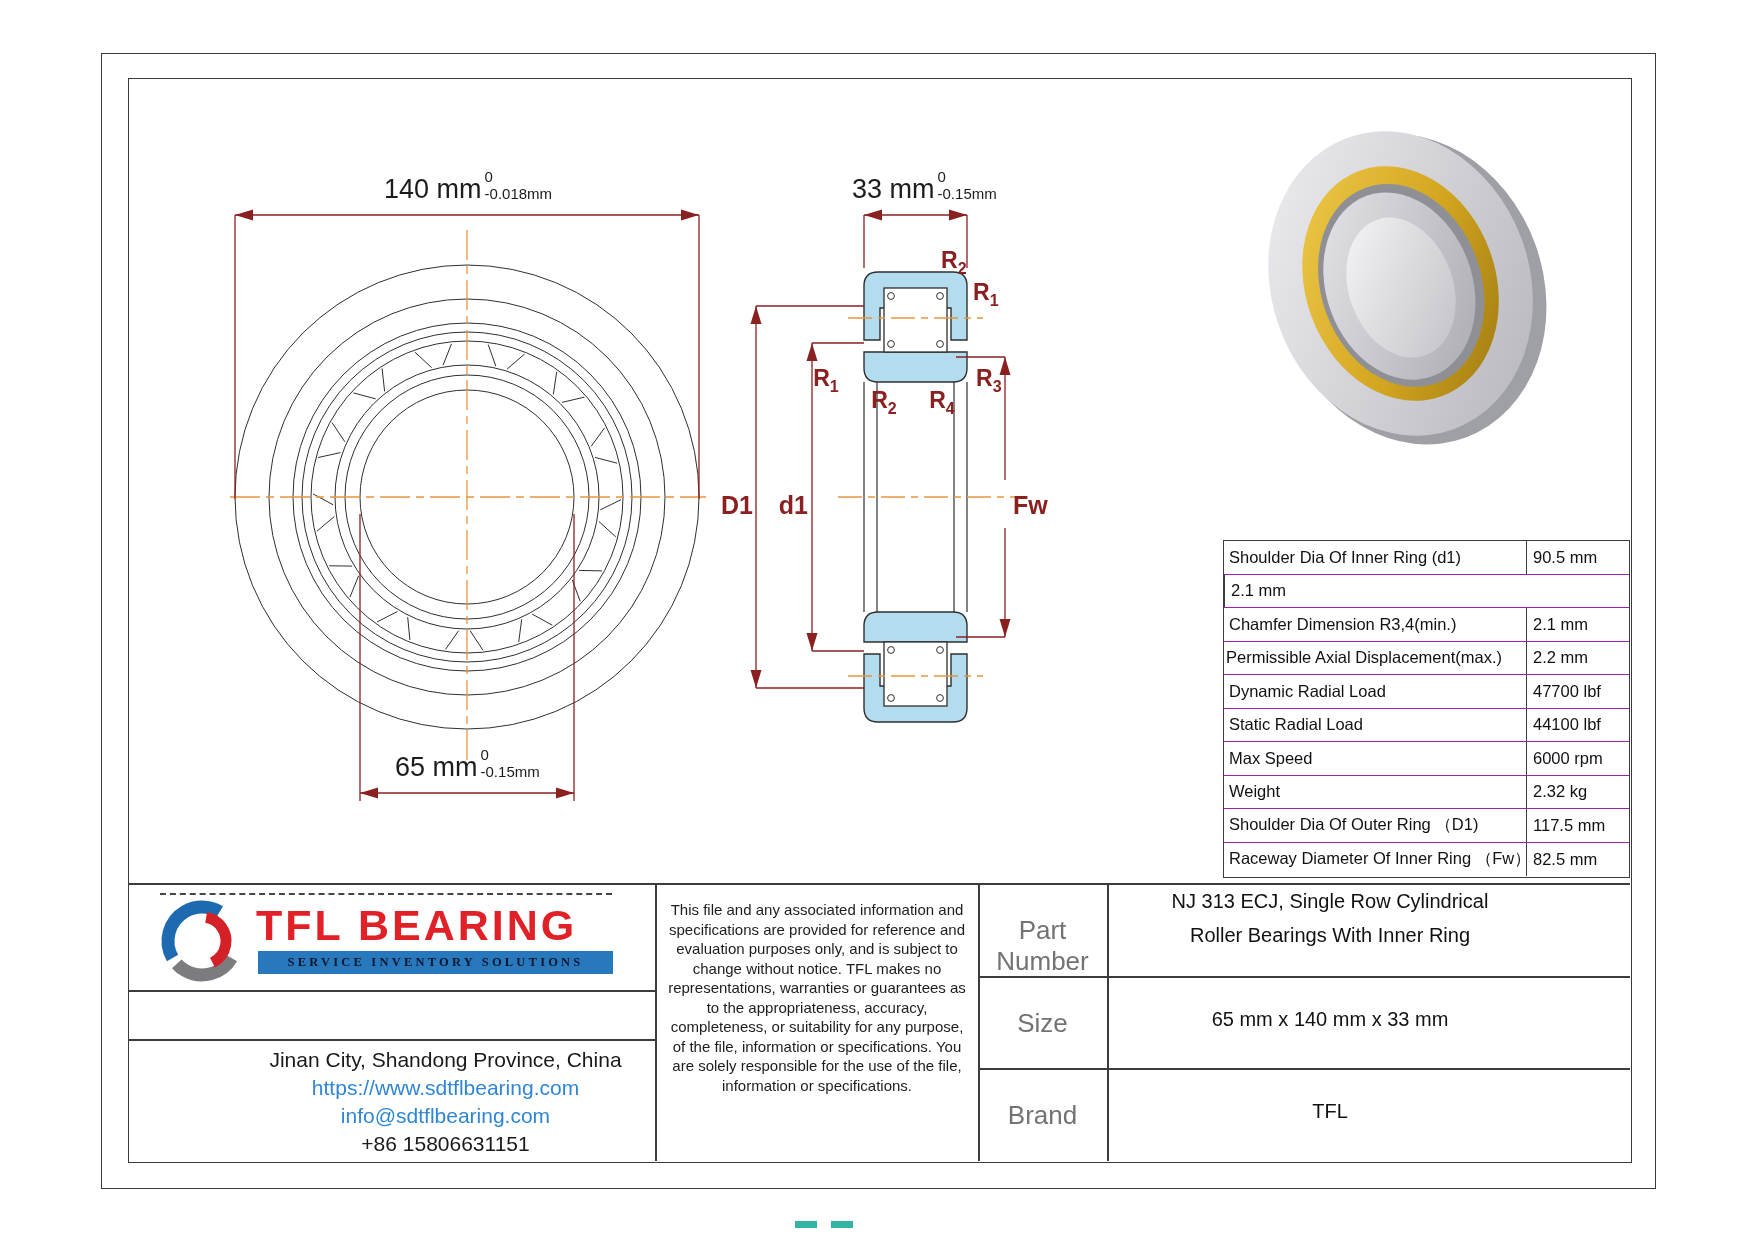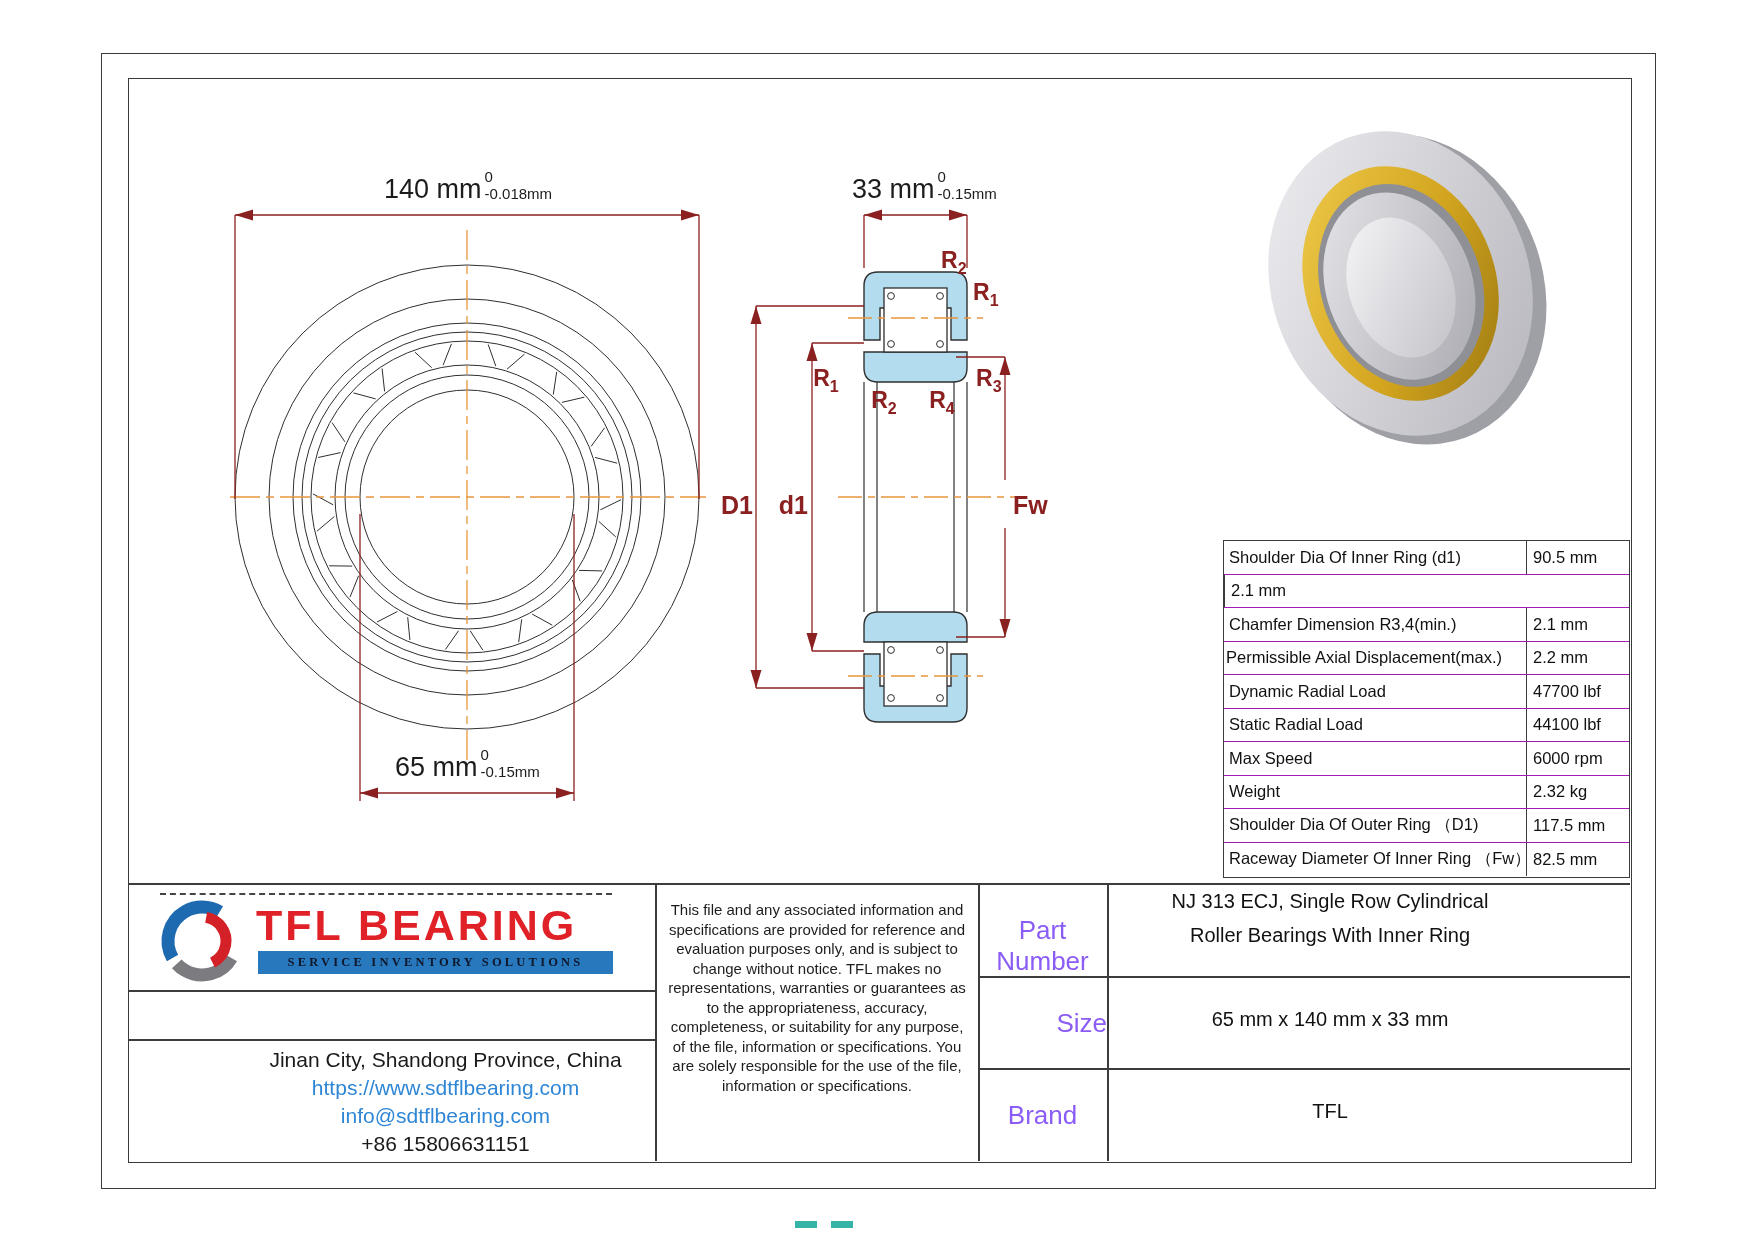--- a/index.html
+++ b/index.html
@@ -32,21 +32,21 @@
   .logo-text{left:256px;top:901px;width:360px;font-size:43px;font-weight:bold;
              letter-spacing:3px;color:var(--logo-red);white-space:nowrap;}
   .logo-bar{left:258px;top:951px;width:355px;height:23px;background:var(--logo-bar-blue);
             display:flex;align-items:center;justify-content:center;}
   .logo-bar span{color:#0f172a;font-size:12.5px;font-weight:bold;letter-spacing:3.2px;white-space:nowrap;font-family:Liberation Serif, serif;}
   .company{left:128px;top:996px;width:527px;text-align:center;font-size:27px;font-weight:600;color:#141414;}
   .address{left:128px;top:1048px;width:635px;display:flex;flex-direction:column;align-items:center;gap:4px;
            font-size:21px;color:#1a1a1a;}
   .address .lnk{color:var(--link-blue);text-decoration:none;}
   .disclaimer{left:666px;top:900px;width:302px;text-align:center;font-size:15px;line-height:1.3;color:#1d1d1d;}
-  .field-label{width:129px;text-align:center;font-size:26px;color:#8b5cf6;}
+  .field-label{width:129px;text-align:center;font-size:26px;color:#737373;}
   .field-value{width:446px;text-align:center;font-size:20px;color:#111;}
   .artifact{left:795px;top:1221px;width:72px;height:7px;
             background:repeating-linear-gradient(90deg,#35b3a5 0 22px,transparent 22px 36px);}
 </style>
 </head>
 <body>
 
 <div class="page">
 
   <div class="abs outer-frame"></div>
@@ -307,20 +307,20 @@
     <a class="lnk" href="#">info@sdtflbearing.com</a>
     <span>+86 15806631151</span>
   </div>
 
   <div class="abs disclaimer">This file and any associated information and specifications are provided for reference and evaluation purposes only, and is subject to change without notice. TFL makes no representations, warranties or guarantees as to the appropriateness, accuracy, completeness, or suitability for any purpose, of the file, information or specifications.  You are solely responsible for the use of the file, information or specifications.</div>
 
   <div class="abs field-label" style="left:978px;top:915px;">Part Number</div>
   <div class="abs field-value" style="left:1107px;top:890px;">NJ 313 ECJ, Single Row Cylindrical</div>
   <div class="abs field-value" style="left:1107px;top:924px;">Roller Bearings With Inner Ring</div>
 
-  <div class="abs field-label" style="left:978px;top:1008px;text-align:right;">Size</div>
+  <div class="abs field-label" style="left:978px;top:1008px;">Size</div>
   <div class="abs field-value" style="left:1107px;top:1008px;">65 mm x 140 mm x 33 mm</div>
 
   <div class="abs field-label" style="left:978px;top:1100px;">Brand</div>
   <div class="abs field-value" style="left:1107px;top:1100px;">TFL</div>
 
   <div class="abs artifact"></div>
 </div>
 
 </body></html>

